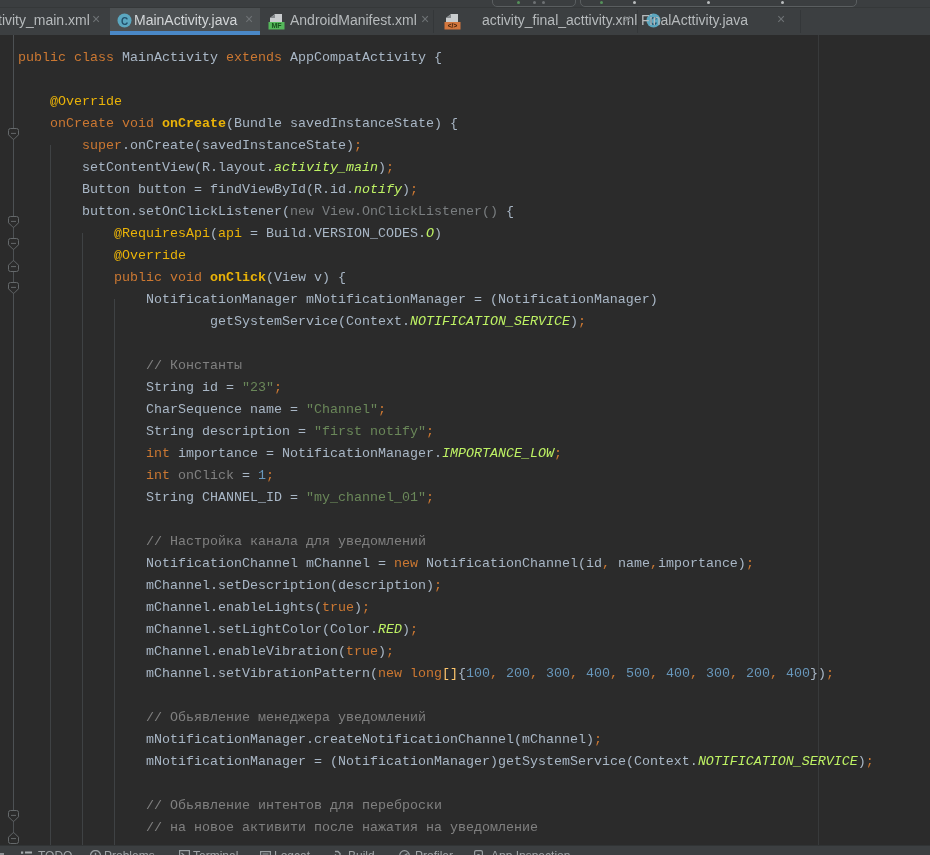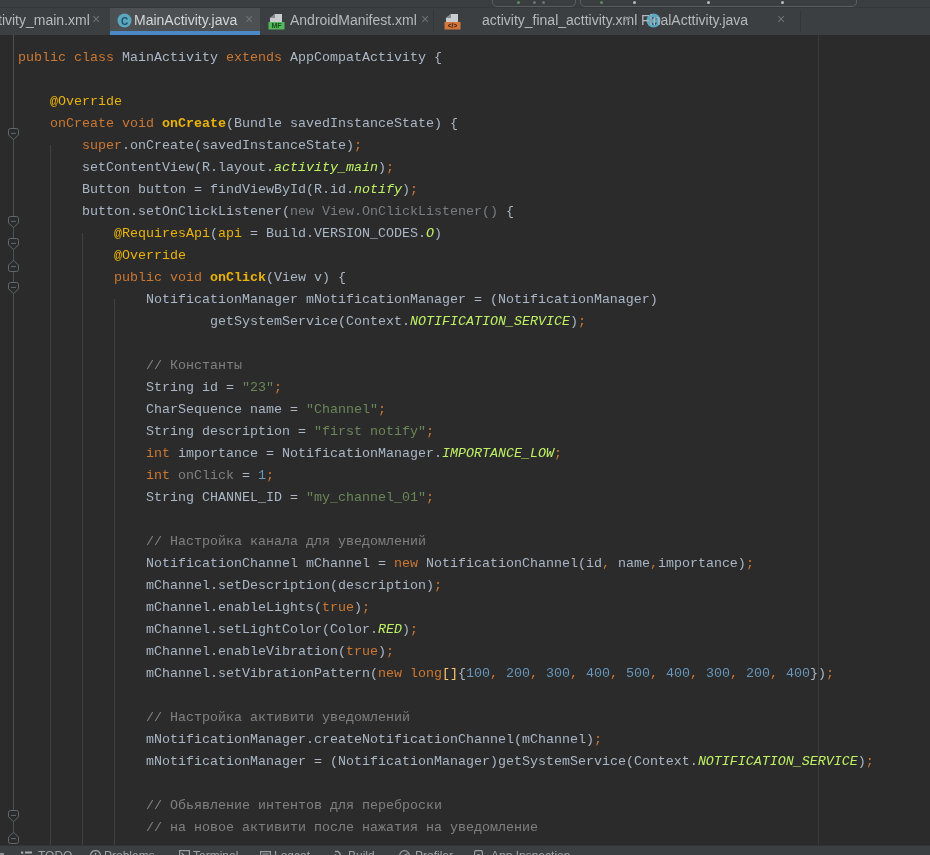--- a/index.html
+++ b/index.html
@@ -121,21 +121,21 @@
                 String CHANNEL_ID = <span class="s">"my_channel_01"</span><span class="k">;</span>
 
                 <span class="c">// Настройка канала для уведомлений</span>
                 NotificationChannel mChannel = <span class="k">new</span> NotificationChannel(id<span class="k">,</span> name<span class="k">,</span>importance)<span class="k">;</span>
                 mChannel.setDescription(description)<span class="k">;</span>
                 mChannel.enableLights(<span class="k">true</span>)<span class="k">;</span>
                 mChannel.setLightColor(Color.<span class="f">RED</span>)<span class="k">;</span>
                 mChannel.enableVibration(<span class="k">true</span>)<span class="k">;</span>
                 mChannel.setVibrationPattern(<span class="k">new</span> <span class="k">long</span><span class="br">[]</span>{<span class="n">100</span><span class="k">,</span> <span class="n">200</span><span class="k">,</span> <span class="n">300</span><span class="k">,</span> <span class="n">400</span><span class="k">,</span> <span class="n">500</span><span class="k">,</span> <span class="n">400</span><span class="k">,</span> <span class="n">300</span><span class="k">,</span> <span class="n">200</span><span class="k">,</span> <span class="n">400</span>})<span class="k">;</span>
 
-                <span class="c">// Настройка активити уведомлений</span>
+                <span class="c">// Обьявление менеджера уведомлений</span>
                 <span class="u">mNotificationManager</span>.createNotificationChannel(mChannel)<span class="k">;</span>
                 <span class="u">mNotificationManager</span> = (NotificationManager)getSystemService(Context.<span class="f">NOTIFICATION_SERVICE</span>)<span class="k">;</span>
 
                 <span class="c">// Обьявление интентов для переброски</span>
                 <span class="c">// на новое активити после нажатия на уведомление</span></pre>
 
   <svg class="fold" viewBox="-6.5 -6 13 12" style="top:93px;">
       <path d="M -3,-5.5 H 3 Q 5,-5.5 5,-3.5 V 0.8 L 1,4.8 Q 0,5.8 -1,4.8 L -5,0.8 V -3.5 Q -5,-5.5 -3,-5.5 Z" fill="#2b2b2b" stroke="#65696b" stroke-width="1"></path>
       <path d="M -2.5,-0.6 H 2.5" stroke="#65696b" stroke-width="1"></path>
     </svg>

